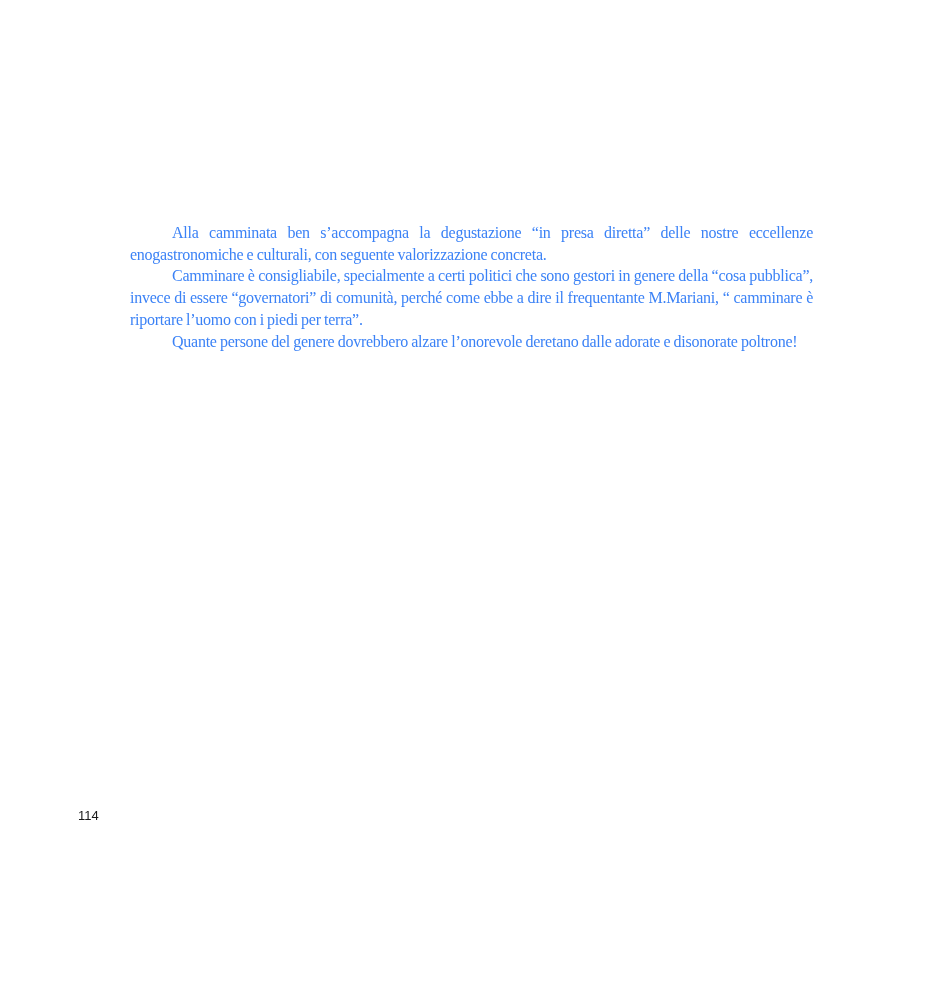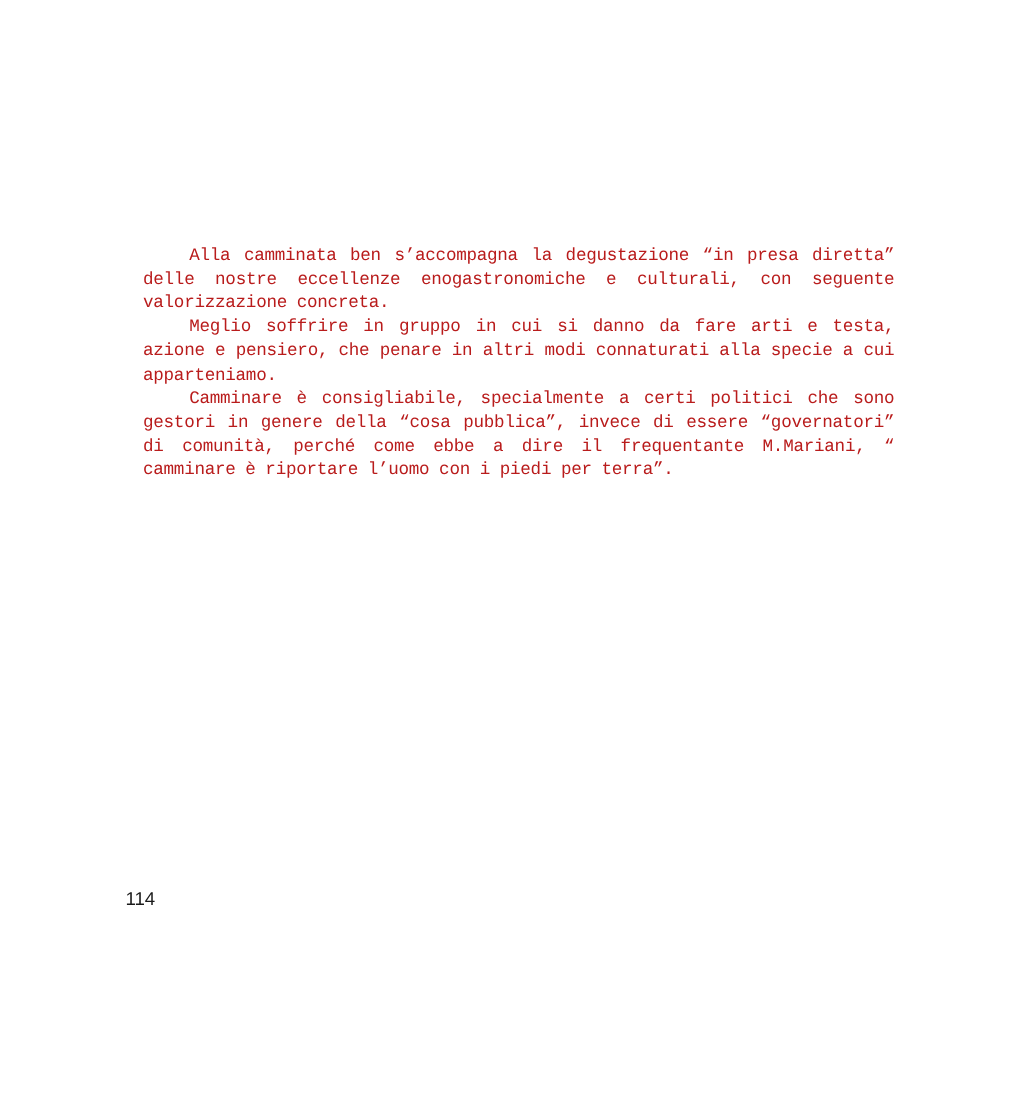--- a/index.html
+++ b/index.html
@@ -17,46 +17,45 @@
       position: absolute;
       left: 0; top: 0;
       width: 942px; height: 1000px;
       background: #ffffff;
     }
     .body-text {
       position: absolute;
       left: 130px;
       top: 222px;
       width: 683px;
-      font-family: Liberation Mono, monospace;
+      font-family: Liberation Serif, serif;
       font-size: 16px;
       line-height: 21.7px;
-      color: #b91c1c;
+      color: #3b82f6;
       letter-spacing: -0.25px;
       word-spacing: -0.5px;
     }
     .para {
       margin: 0;
       text-indent: 42px;
       text-align: justify;
       text-align-last: left;
     }
     .page-number {
       position: absolute;
       left: 78px;
       top: 808px;
       font-family: "Liberation Sans", sans-serif;
-      font-size: 17px;
+      font-size: 13px;
       color: #1a1a1a;
-      margin-left: 36px;
     }
   </style>
 </head>
 <body>
 
 <div class="page">
   <div class="body-text">
     <p class="para">Alla camminata ben s’accompagna la degustazione “in presa diretta” delle nostre eccellenze enogastronomiche e culturali, con seguente valorizzazione concreta.</p>
-    <p class="para">Meglio soffrire in gruppo in cui si danno da fare arti e testa, azione e pensiero, che penare in altri modi connaturati alla specie a cui apparteniamo.</p>
     <p class="para">Camminare è consigliabile, specialmente a certi politici che sono gestori in genere della “cosa pubblica”, invece di essere “governatori” di comunità, perché come ebbe a dire il frequentante M.Mariani, “ camminare è riportare l’uomo con i piedi per terra”.</p>
+    <p class="para">Quante persone del genere dovrebbero alzare l’onorevole deretano dalle adorate e disonorate poltrone!</p>
   </div>
   <div class="page-number">114</div>
 </div>
 
 </body></html>

